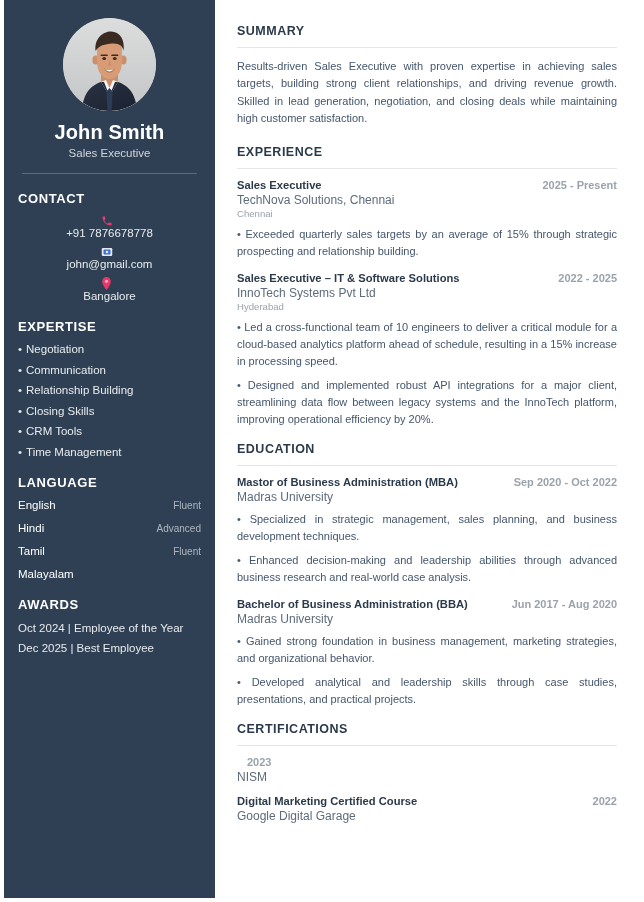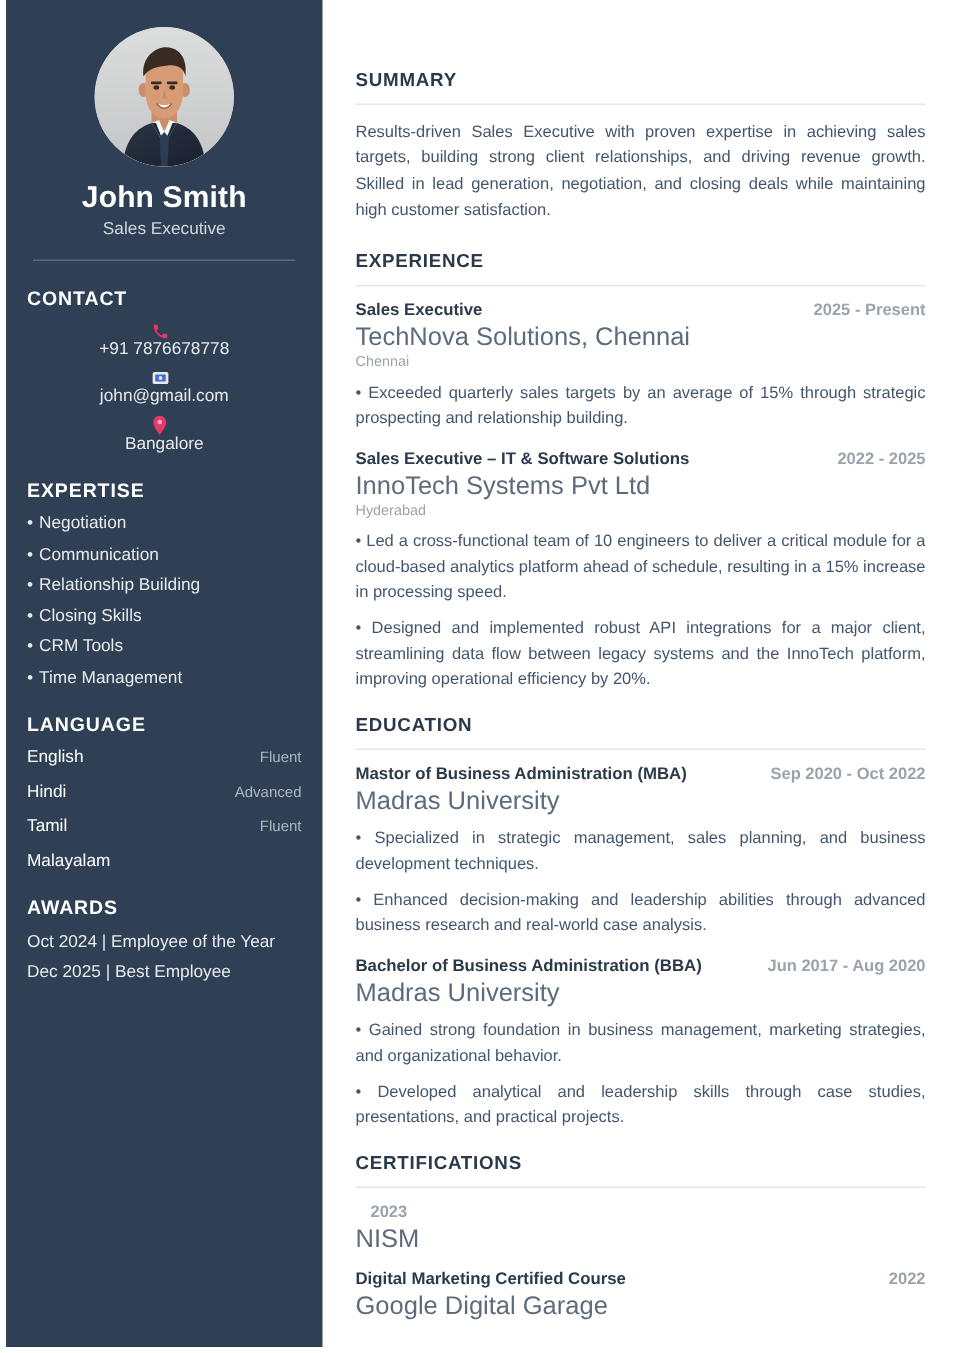--- a/index.html
+++ b/index.html
@@ -136,21 +136,20 @@
   }
 
   
   .main {
     position: absolute;
     left: 237px;
     top: 0;
     width: 380px;
     padding-top: 24px;
     box-sizing: border-box;
-    margin-top: 22px;
   }
 
   .sec-title {
     font-size: 12.5px;
     font-weight: bold;
     letter-spacing: 0.5px;
     color: #2b3a4b;
   }
   .sec-rule {
     height: 1px;
@@ -179,21 +178,21 @@
     color: #2b3a4b;
   }
   .entry-date {
     font-size: 11px;
     color: #9aa3ac;
     white-space: nowrap;
     margin-left: 10px;
     font-weight: bold;
   }
   .entry-org {
-    font-size: 17px;
+    font-size: 12px;
     color: #5d6b7b;
     margin-top: 2px;
   }
   .entry-loc {
     font-size: 9.6px;
     color: #9aa3ac;
     margin-top: 1px;
   }
   .entry-bullet {
     font-size: 11px;

